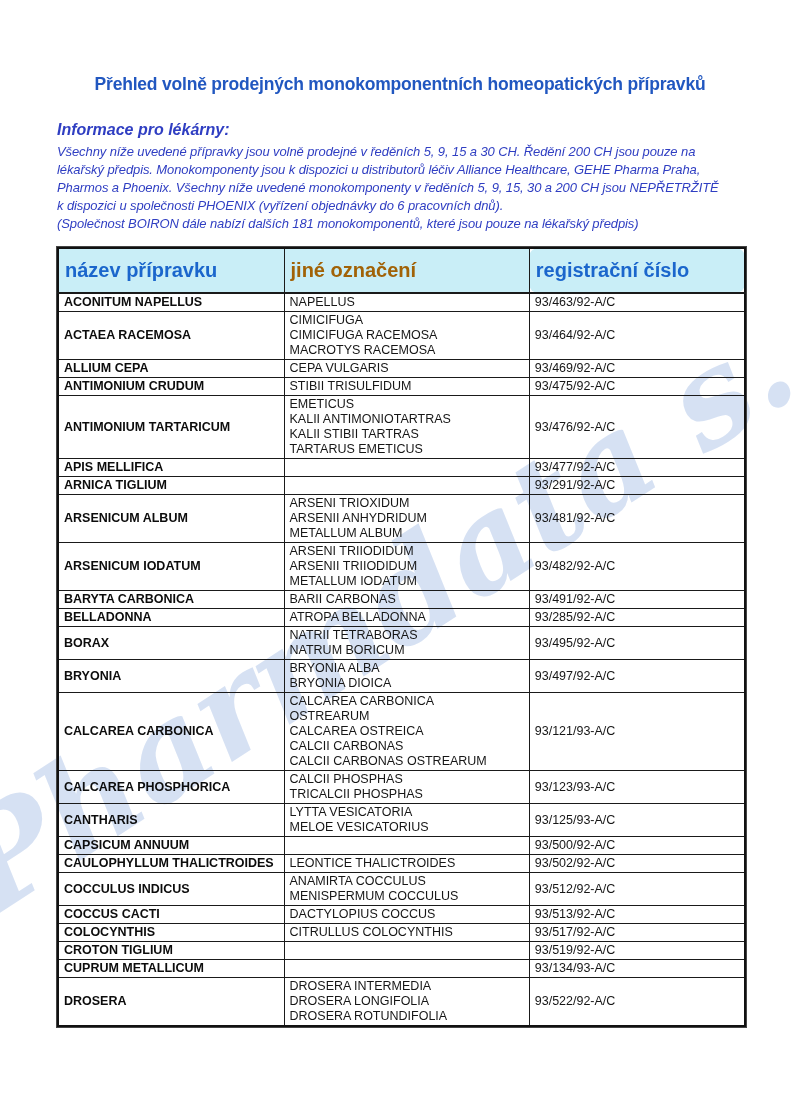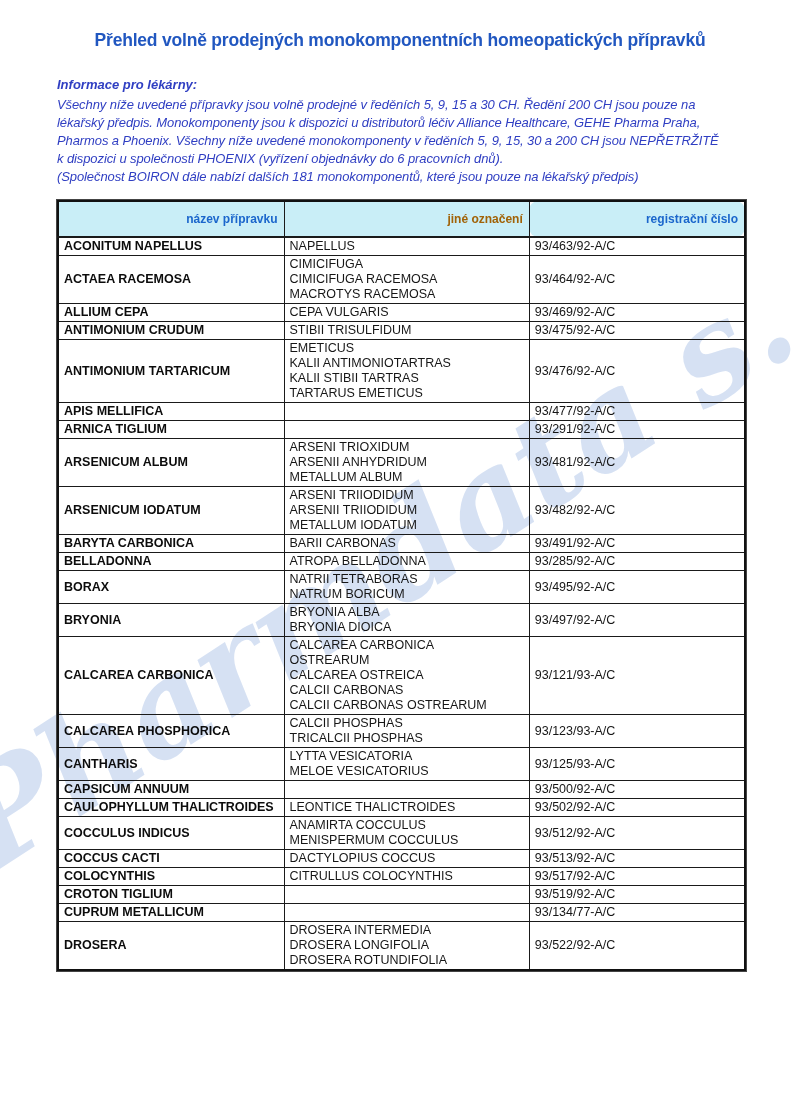--- a/index.html
+++ b/index.html
@@ -3,36 +3,37 @@
 <meta charset="utf-8">
 <style>
   html,body{margin:0;padding:0;}
   .page{
     position:relative;
     width:800px;height:984px;
     background:#ffffff;
     font-family:"Liberation Sans", sans-serif;
     overflow:hidden;
     box-sizing:border-box;
+    margin-top:44px;
   }
   .doc-title{
     margin:0;
     padding-top:30px;
     text-align:center;
     font-size:17.5px;
     font-weight:bold;
     letter-spacing:-0.2px;
   }
   .info-block{
     margin:26px 57px 0 57px;
     font-style:italic;
   }
   .info-heading{
     font-weight:bold;
-    font-size:13px;
+    font-size:16px;
     margin-bottom:4px;
   }
   .info-line{
     font-size:13px;
     line-height:18px;
     letter-spacing:-0.1px;
     white-space:nowrap;
   }
   .watermark{
     position:absolute;
@@ -55,22 +56,22 @@
     margin:14px 55px 0 57px;
     width:689px;
     border-collapse:collapse;
     table-layout:fixed;
     background:transparent;
   }
   .reg-table col.c1{width:32.9%;}
   .reg-table col.c2{width:35.7%;}
   .reg-table col.c3{width:31.4%;}
   .reg-table th{
-    text-align:right;
-    font-size:12px;
+    text-align:left;
+    font-size:20px;
     font-weight:bold;
     padding:10px 6px;
     border:1px solid #1a1a1a;
   }
   .reg-table thead tr{border-bottom:2px solid #1a1a1a;}
   .reg-table td{
     font-size:12.5px;
     line-height:15px;
     padding:1px 5px;
     border:1px solid #1a1a1a;
@@ -269,21 +270,21 @@
 
     <tr>
       <td class="name">CROTON TIGLIUM</td>
       <td class="alias"></td>
       <td class="reg">93/519/92-A/C</td>
     </tr>
 
     <tr>
       <td class="name">CUPRUM METALLICUM</td>
       <td class="alias"></td>
-      <td class="reg">93/134/77-A/C</td>
+      <td class="reg">93/134/93-A/C</td>
     </tr>
 
     <tr>
       <td class="name">DROSERA</td>
       <td class="alias">DROSERA INTERMEDIA
 DROSERA LONGIFOLIA
 DROSERA ROTUNDIFOLIA</td>
       <td class="reg">93/522/92-A/C</td>
     </tr>
   </tbody>

